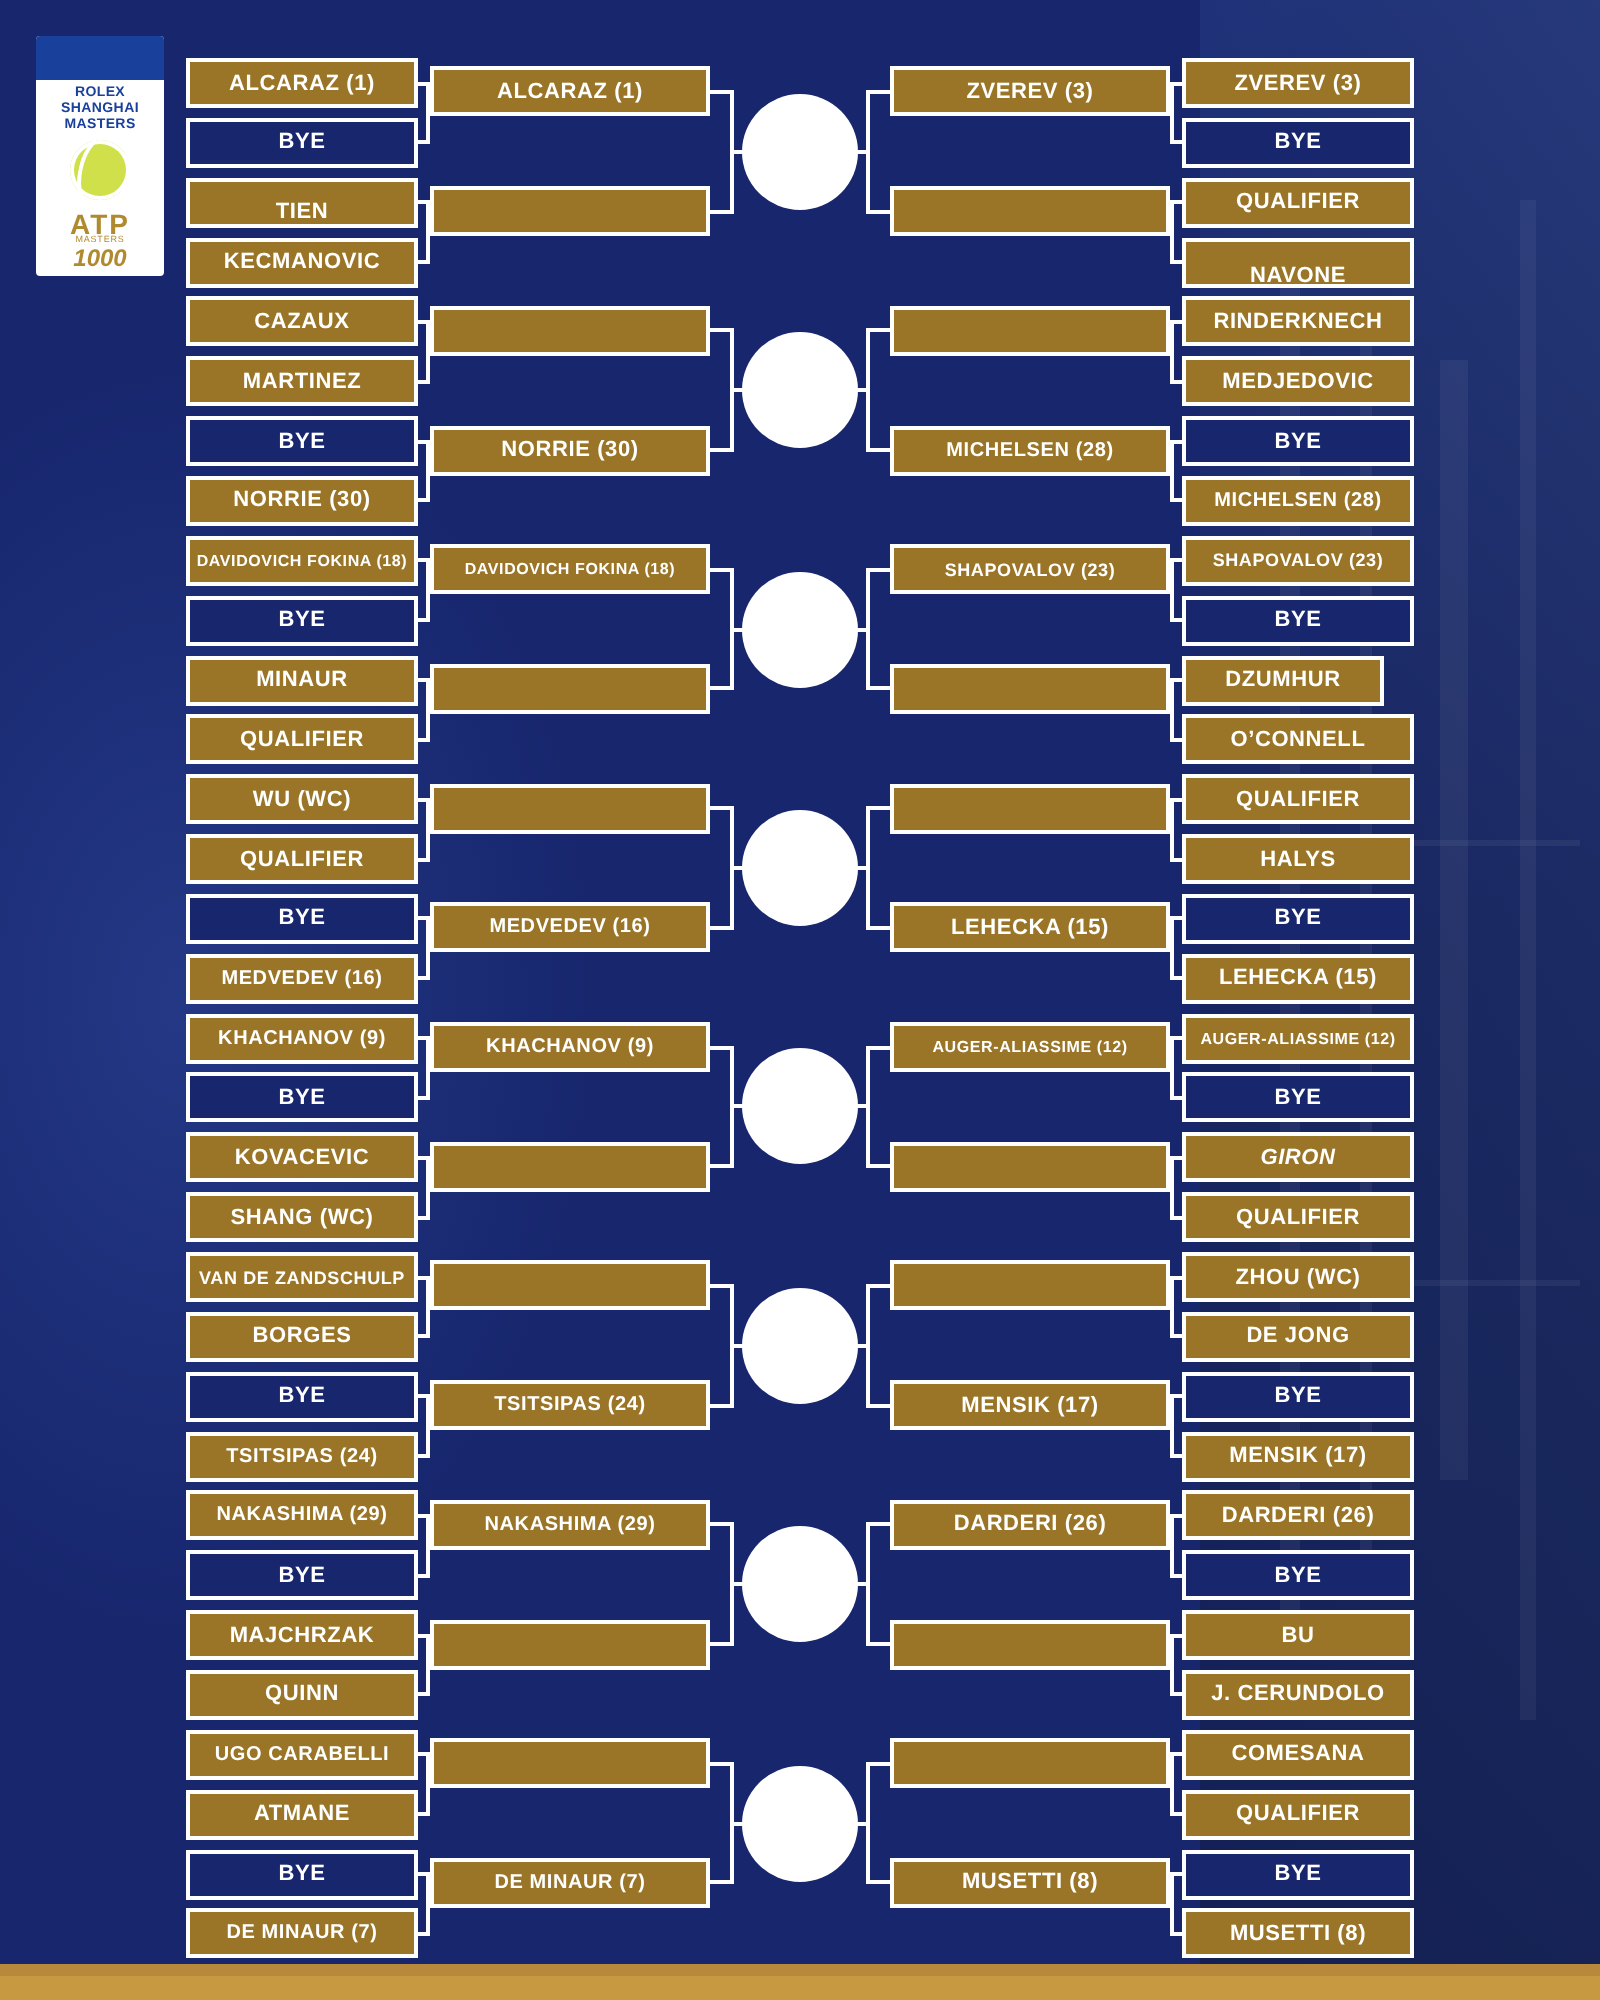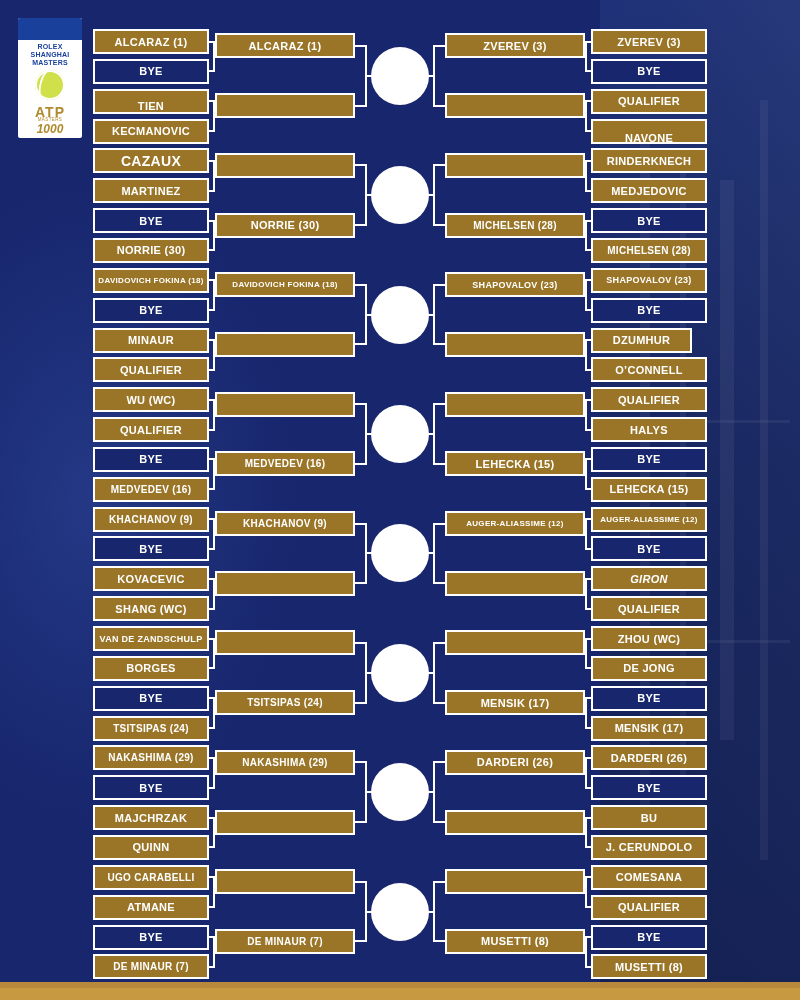--- a/index.html
+++ b/index.html
@@ -156,21 +156,21 @@
       <div class="slot" style="left: 591px; top: 88.7px; width: 116px; height: 25px;">
         <span style="font-size: 11px;">QUALIFIER</span>
       </div>
       <div class="slot" style="left: 93px; top: 118.55px; width: 116px; height: 25px;">
         <span style="font-size: 11px;">KECMANOVIC</span>
       </div>
       <div class="slot" style="left: 591px; top: 118.55px; width: 116px; height: 25px;">
         <span style="font-size: 11px; margin-top: 13px;">NAVONE</span>
       </div>
       <div class="slot" style="left: 93px; top: 148.4px; width: 116px; height: 25px;">
-        <span style="font-size: 14px;">CAZAUX</span>
+        <span style="font-size: 11px;">CAZAUX</span>
       </div>
       <div class="slot" style="left: 591px; top: 148.4px; width: 116px; height: 25px;">
         <span style="font-size: 11px;">RINDERKNECH</span>
       </div>
       <div class="slot" style="left: 93px; top: 178.25px; width: 116px; height: 25px;">
         <span style="font-size: 11px;">MARTINEZ</span>
       </div>
       <div class="slot" style="left: 591px; top: 178.25px; width: 116px; height: 25px;">
         <span style="font-size: 11px;">MEDJEDOVIC</span>
       </div>

